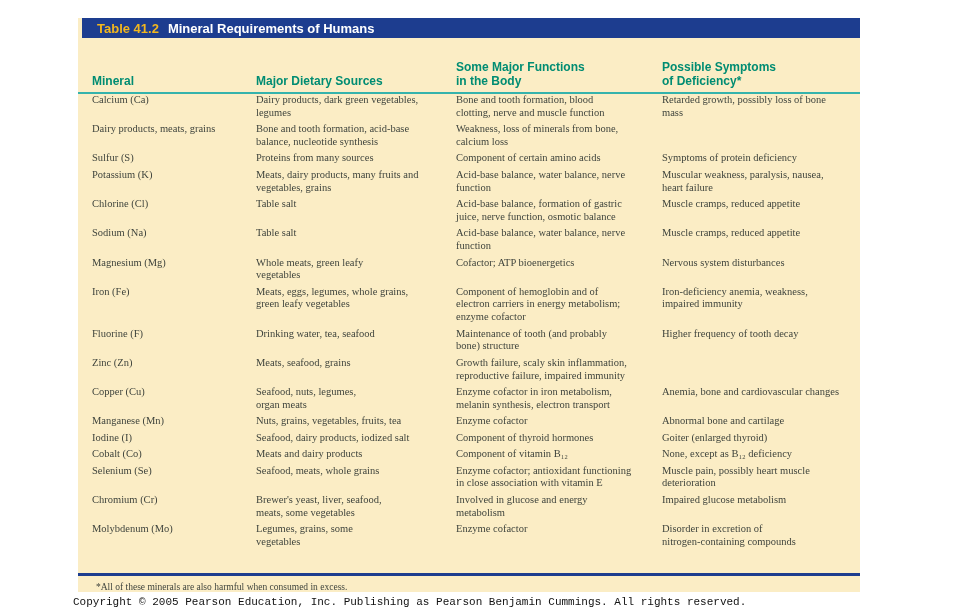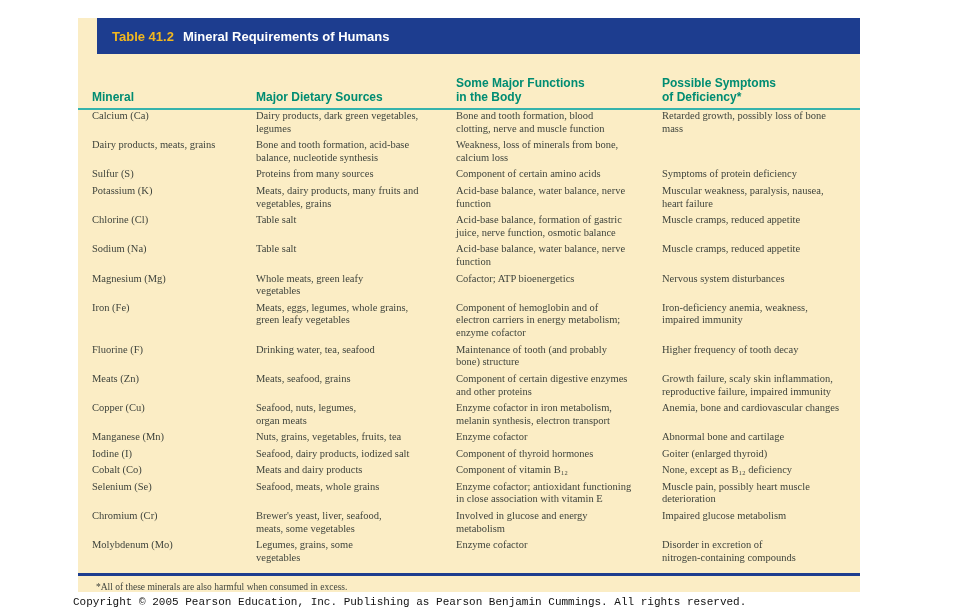--- a/index.html
+++ b/index.html
@@ -21,22 +21,22 @@
     position: absolute;
     left: 78px;
     top: 18px;
     width: 782px;
     height: 574px;
     background: #FBEDC5;
     display: flex;
     flex-direction: column;
   }
   .banner {
-    margin-left: 19px;
-    height: 36px;
+    margin-left: 4px;
+    height: 20px;
     background: #1d3d8f;
     display: flex;
     align-items: center;
     padding-left: 15px;
     font-family: "Liberation Sans", sans-serif;
     font-weight: bold;
     font-size: 13px;
     flex: 0 0 auto;
   }
   .banner-num  { color: #F2B71E; margin-right: 9px; }
@@ -192,24 +192,22 @@
 
   <div class="grid row">
     <div class="cell">Fluorine (F)</div>
     <div class="cell">Drinking water, tea, seafood</div>
     <div class="cell">Maintenance of tooth (and probably
 bone) structure</div>
     <div class="cell">Higher frequency of tooth decay</div>
   </div>
 
   <div class="grid row">
-    <div class="cell">Meats (Zn)</div>
+    <div class="cell">Zinc (Zn)</div>
     <div class="cell">Meats, seafood, grains</div>
-    <div class="cell">Component of certain digestive enzymes
-and other proteins</div>
     <div class="cell">Growth failure, scaly skin inflammation,
 reproductive failure, impaired immunity</div>
   </div>
 
   <div class="grid row">
     <div class="cell">Copper (Cu)</div>
     <div class="cell">Seafood, nuts, legumes,
 organ meats</div>
     <div class="cell">Enzyme cofactor in iron metabolism,
 melanin synthesis, electron transport</div>

